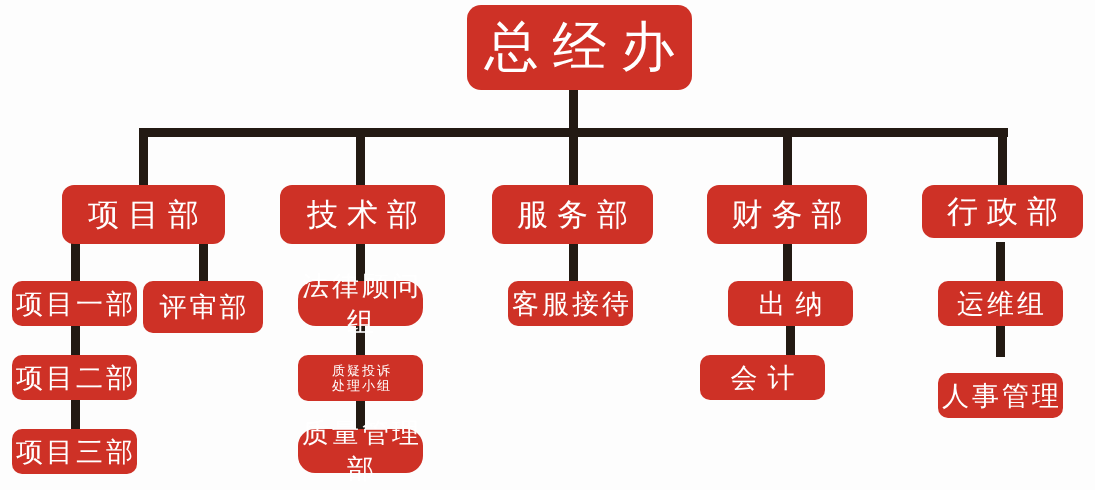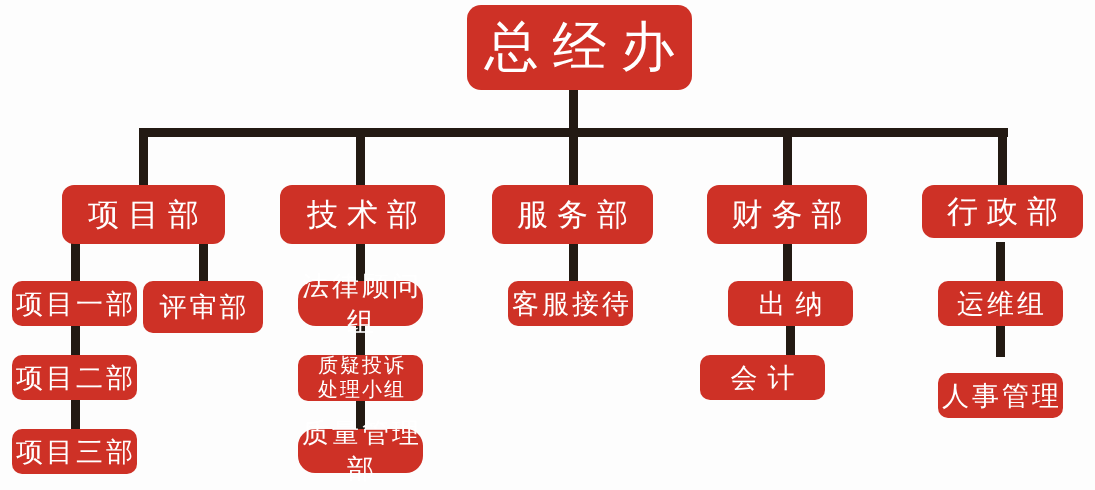--- a/index.html
+++ b/index.html
@@ -39,21 +39,21 @@
   .dept-node .lbl { margin-right: -9px; }
   .sub-node {
     border-radius: 10px;
     font-size: 27px;
     letter-spacing: 3px;
   }
   .sub-node .lbl { margin-right: -3px; }
   .sub-node.wide-ls { letter-spacing: 10px; }
   .sub-node.wide-ls .lbl { margin-right: -10px; }
   .sub-node.two-line {
-    font-size: 20px;
+    font-size: 13px;
     line-height: 1.18;
     letter-spacing: 2px;
   }
   .connector {
     position: absolute;
     background: #231a13;
     z-index: 1;
   }
 </style>
 </head>

